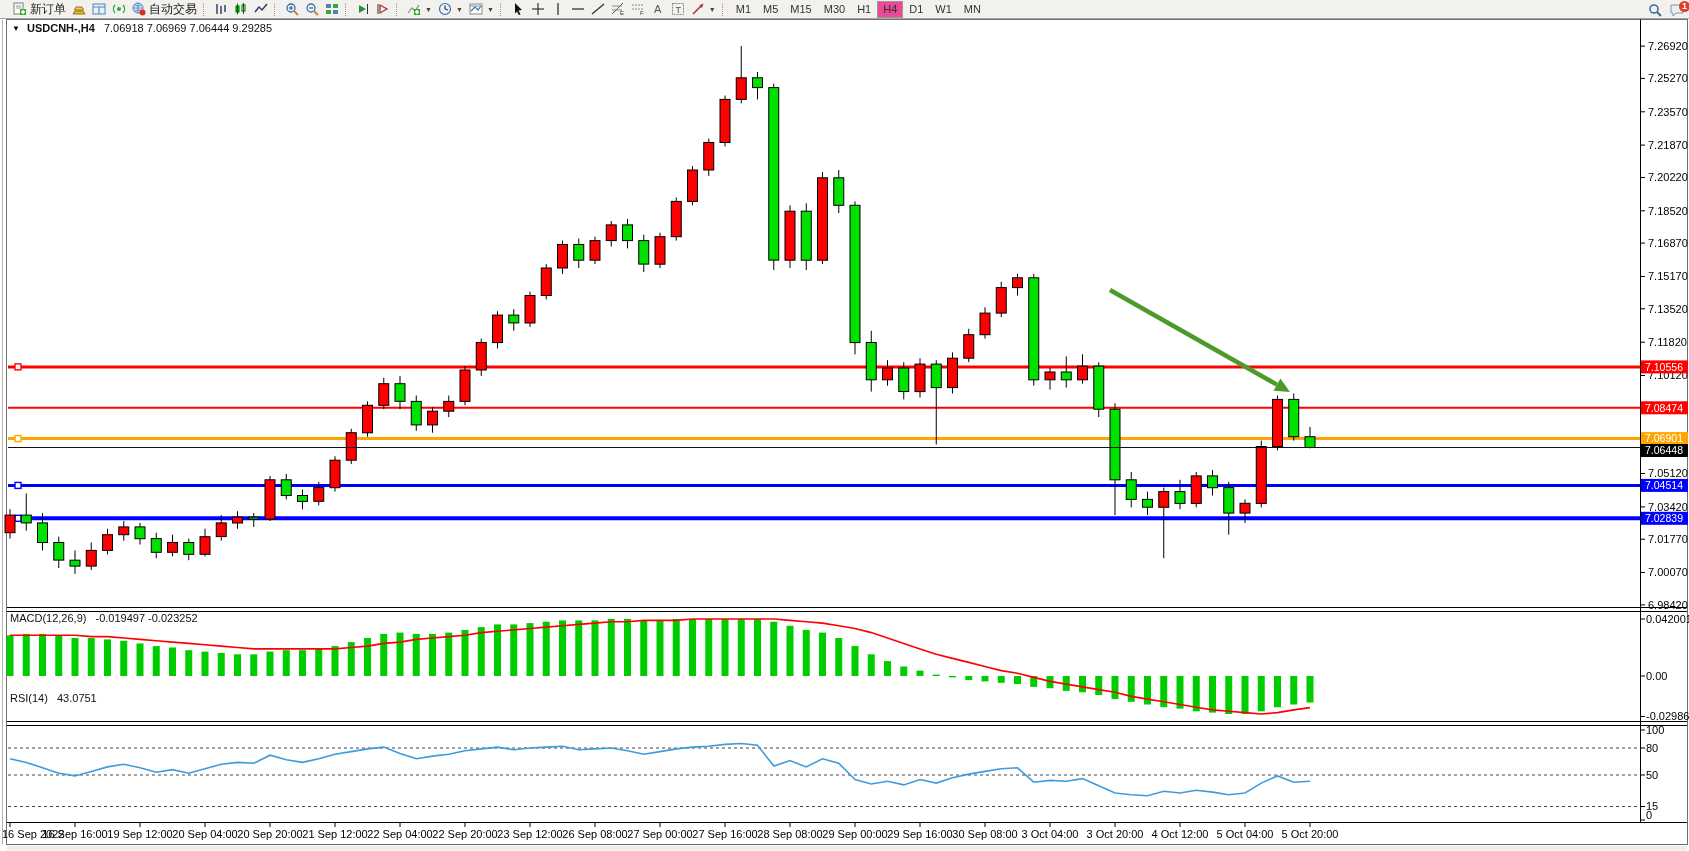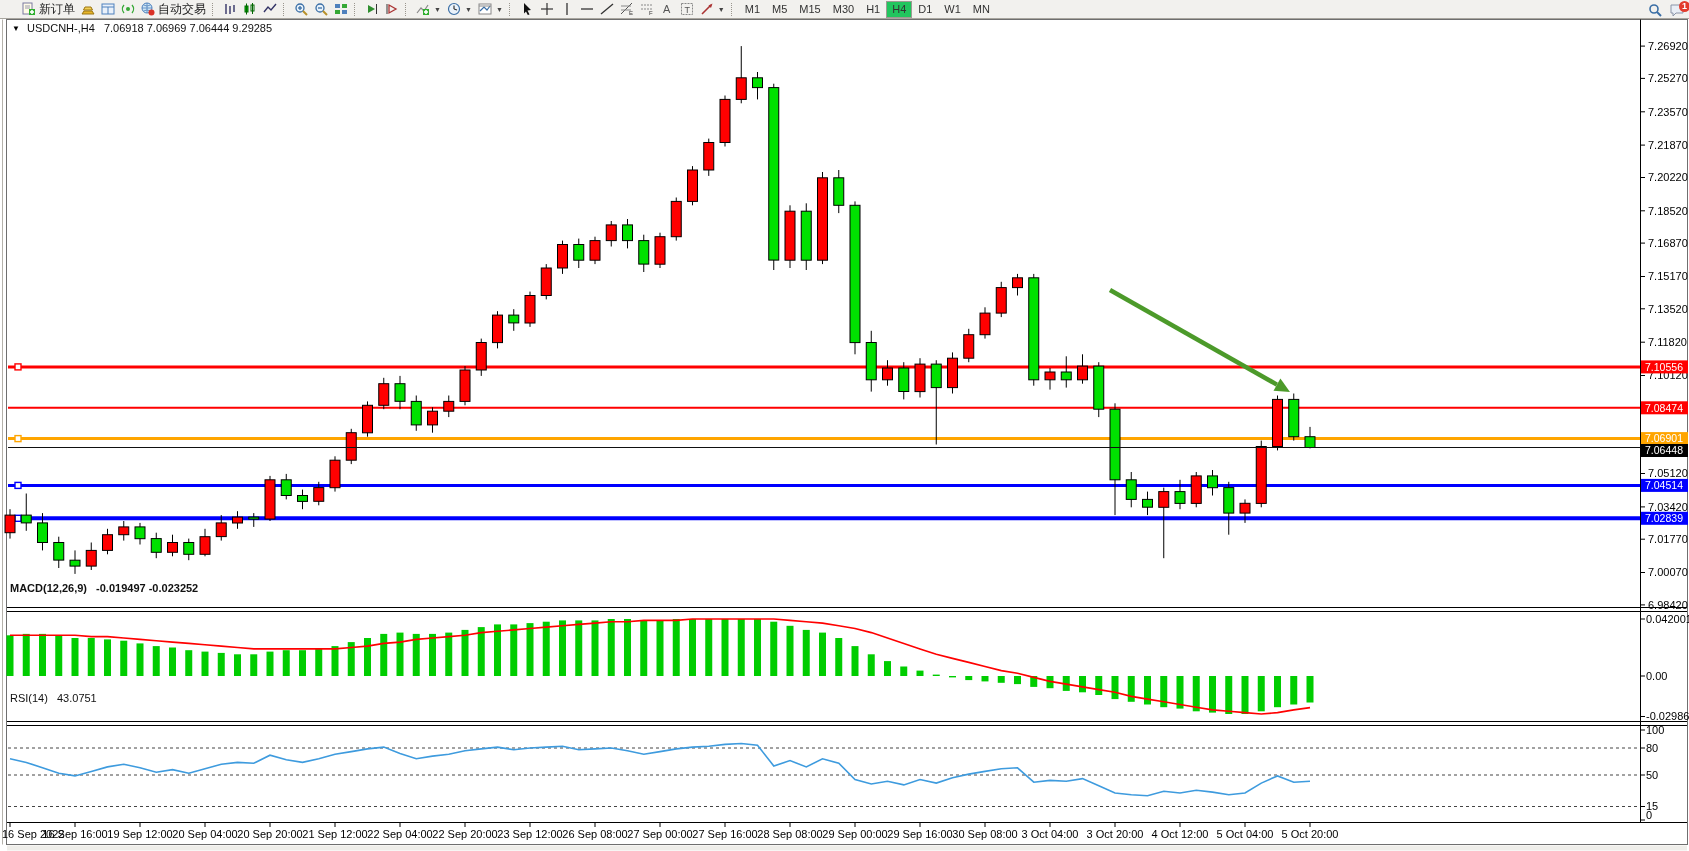--- a/index.html
+++ b/index.html
@@ -1,34 +1,34 @@
 <!DOCTYPE html>
 <html><head>
 <meta charset="utf-8">
 <style>
   html,body{margin:0;padding:0;width:1689px;height:851px;overflow:hidden;background:#fff;
     font-family:"Liberation Sans",sans-serif;}
   .toolbar{position:absolute;top:0;left:0;width:1689px;height:19px;background:#f2f1ee;
-    border-bottom:1px solid #a9a69f;display:flex;align-items:center;padding:0 19px;
+    border-bottom:1px solid #a9a69f;display:flex;align-items:center;padding:0 10px;
     box-sizing:border-box;z-index:10;}
   .tb-btn{display:flex;align-items:center;gap:3px;height:17px;padding:0 3px;font-size:12px;
     color:#222;white-space:nowrap;cursor:default;}
   .tb-grip{width:4px;height:13px;border-left:1px dotted #9a968e;margin:0 3px;}
   .caret{font-size:7px;color:#444;margin-left:1px;}
   .tf-btn{font-size:11px;height:15px;line-height:15px;padding:0 5px;color:#333;border:1px solid transparent;}
-  .tf-btn.active{background:#22c55e;border:1px solid #9e9a92;}
+  .tf-btn.active{background:#ec4899;border:1px solid #9e9a92;}
   .right-icons{position:absolute;right:5px;top:1px;display:flex;gap:8px;align-items:center;height:17px;}
   .chat-wrap{position:relative;}
   .badge{position:absolute;top:-2px;right:-6px;background:#e23c2d;color:#fff;font-size:9px;
     width:11px;height:11px;border-radius:50%;text-align:center;line-height:11px;font-weight:bold;}
   #chart-svg{position:absolute;top:0;left:0;}
   .overlay-label{position:absolute;font-size:11px;color:#111;z-index:5;white-space:nowrap;}
   #chart-title{top:22px;left:12px;}
   #chart-title .tri{font-size:8px;vertical-align:1px;margin-right:4px;color:#000;}
-  #macd-label{top:582px;left:10px;font-weight:bold;}
+  #macd-label{top:612px;left:10px;}
   #rsi-label{top:692px;left:10px;}
   .val-gap{margin-left:6px;}
 </style>
 </head>
 <body>
 
 <svg id="chart-svg" width="1689" height="851">
     <rect x="0" y="0" width="1689" height="851" fill="#ffffff"></rect>
     <rect x="6.5" y="19.5" width="1681" height="825" fill="none" stroke="#6f6f6f"></rect>
     <line x1="2.5" y1="19.5" x2="2.5" y2="844.5" stroke="#b5b2ab"></line>
@@ -690,21 +690,21 @@
       <span id="icon-chat"><svg width="14" height="14" viewBox="0 0 14 14" style="display:block">
             <path d="M1 2 h12 v8 h-7 l-3 3 v-3 h-2 z" fill="#e9eef5" stroke="#8a94a8"></path>
           </svg></span>
       <span class="badge">1</span>
     </span>
   </div>
 </div>
 
 <div class="overlay-label" id="chart-title">
   <span class="tri">▼</span>
-  <span style="font-weight:normal;">USDCNH-,H4</span>
+  <span style="font-weight:bold;">USDCNH-,H4</span>
   <span class="val-gap">7.06918 7.06969 7.06444 9.29285</span>
 </div>
 
 <div class="overlay-label" id="macd-label">
   <span>MACD(12,26,9)</span>
   <span class="val-gap">-0.019497 -0.023252</span>
 </div>
 <div class="overlay-label" id="rsi-label">
   <span>RSI(14)</span>
   <span class="val-gap">43.0751</span>

